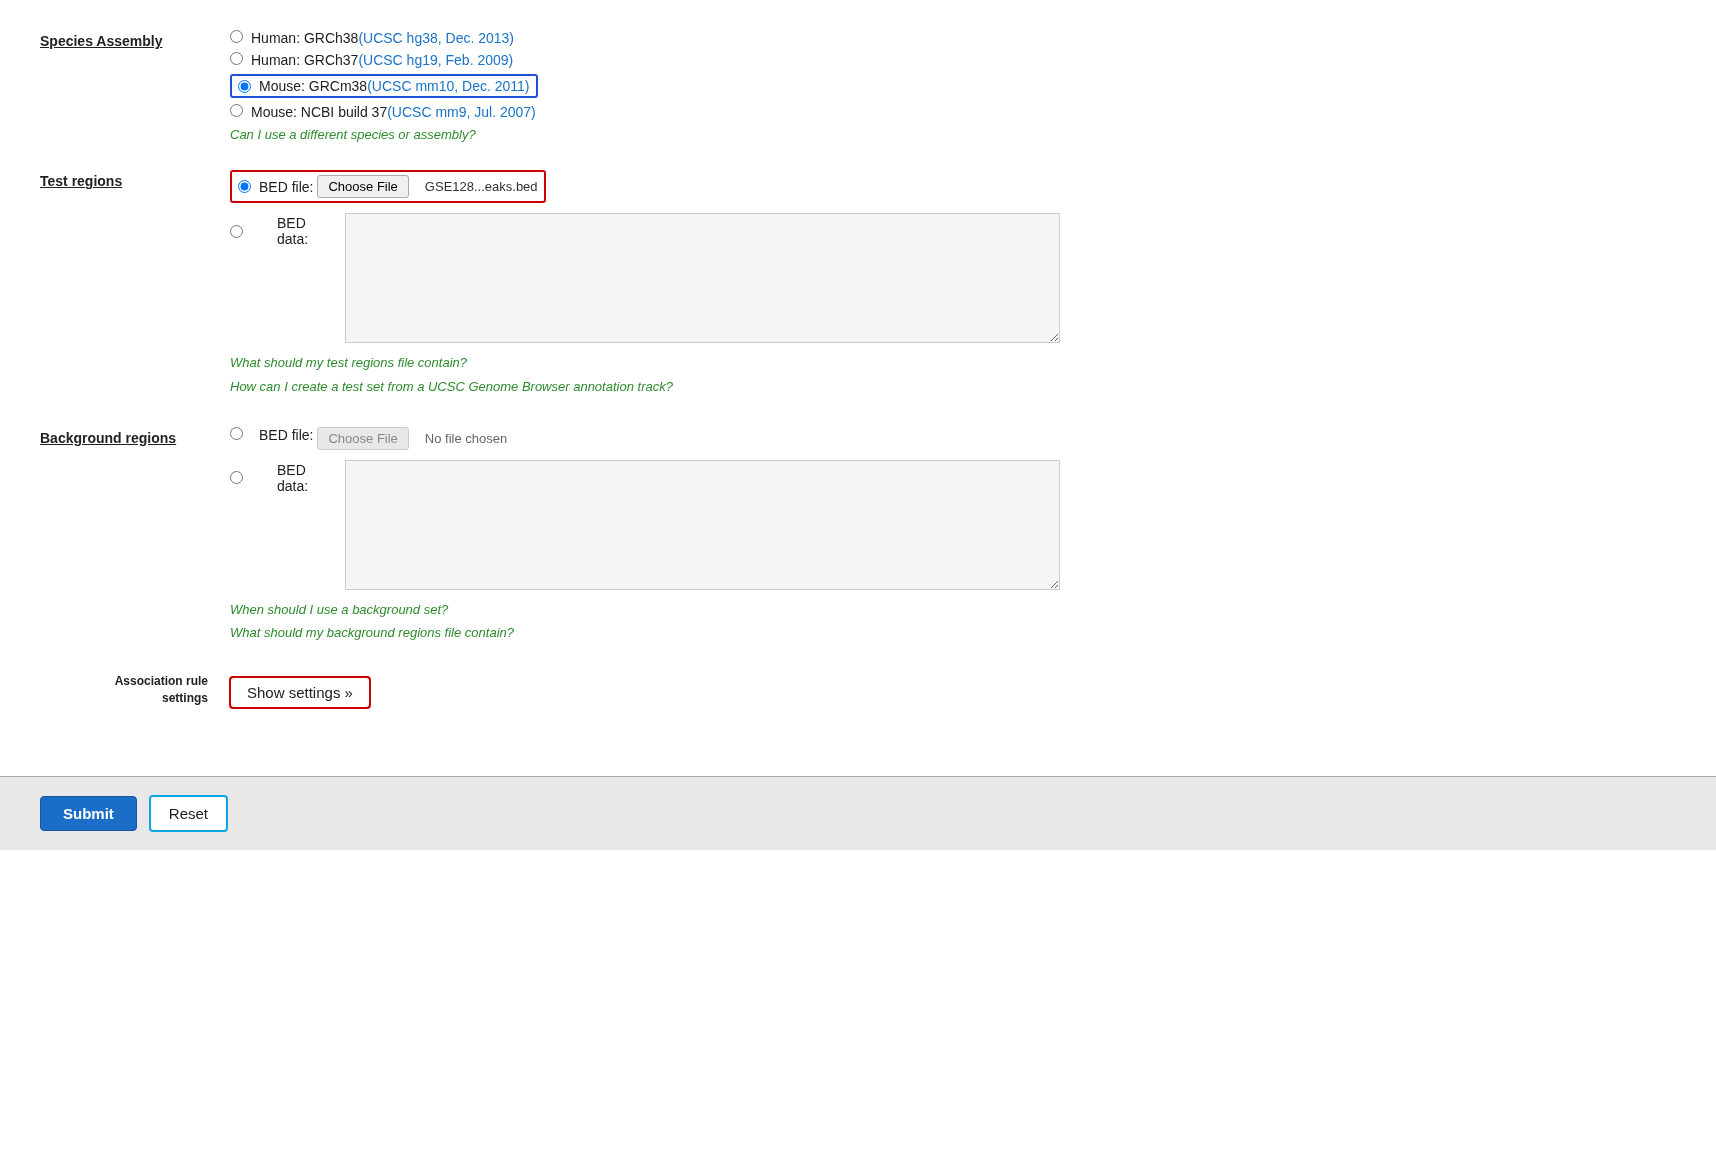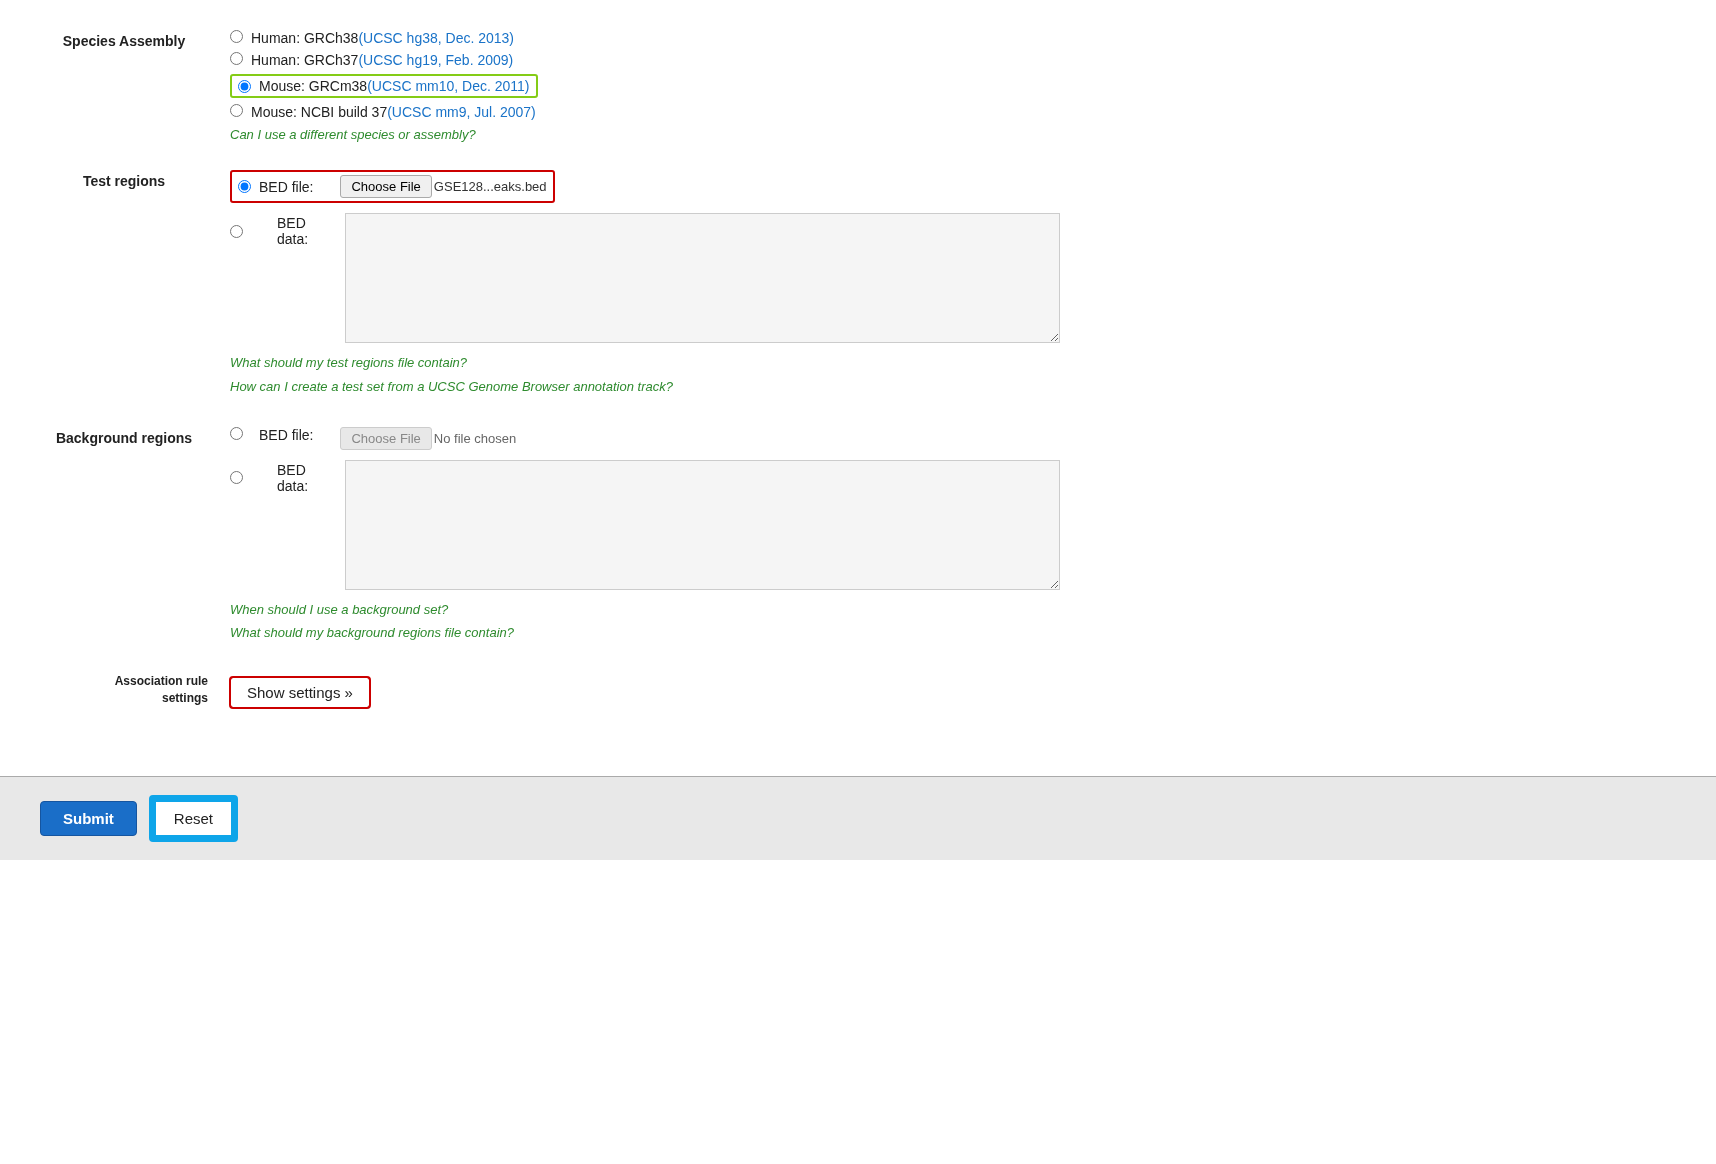--- a/index.html
+++ b/index.html
@@ -15,25 +15,26 @@
     }
     .form-row {
       display: flex;
       margin-bottom: 28px;
       align-items: flex-start;
     }
     .form-label {
       font-weight: bold;
       width: 190px;
       min-width: 190px;
-      text-align: center;
+      text-align: left;
       padding-right: 22px;
       padding-top: 2px;
       font-size: 14px;
       line-height: 1.4;
+      text-decoration: underline;
     }
     .form-controls {
       flex: 1;
     }
     .radio-row {
       display: flex;
       align-items: flex-start;
       margin-bottom: 6px;
       font-size: 14px;
     }
@@ -56,31 +57,30 @@
       line-height: 1.7;
     }
     .highlighted-row {
       border: 2px solid #cc0000;
       border-radius: 3px;
       padding: 3px 6px;
       display: inline-flex;
       align-items: center;
     }
     .mouse-selected {
-      border: 2px solid #84cc16;
+      border: 2px solid #1d4ed8;
       border-radius: 3px;
       padding: 2px 6px;
       display: inline-flex;
       align-items: center;
     }
     .file-input-wrapper {
       display: inline-flex;
       align-items: center;
-      gap: 2px;
-      margin-left: 23px;
+      gap: 16px;
     }
     .choose-file-btn {
       background: #f0f0f0;
       border: 1px solid #aaa;
       border-radius: 3px;
       padding: 3px 10px;
       font-size: 13px;
       cursor: pointer;
     }
     .choose-file-btn-disabled {
@@ -153,21 +153,21 @@
       border: 1px solid #1555a0;
       border-radius: 4px;
       padding: 8px 22px;
       font-size: 15px;
       cursor: pointer;
       font-weight: bold;
     }
     .reset-btn {
       background: #fff;
       color: #222;
-      border: 7px solid #0ea5e9;
+      border: 2px solid #0ea5e9;
       border-radius: 4px;
       padding: 8px 18px;
       font-size: 15px;
       cursor: pointer;
     }
     .inline-label {
       margin-right: 4px;
     }
     .association-label {
       text-align: right;

